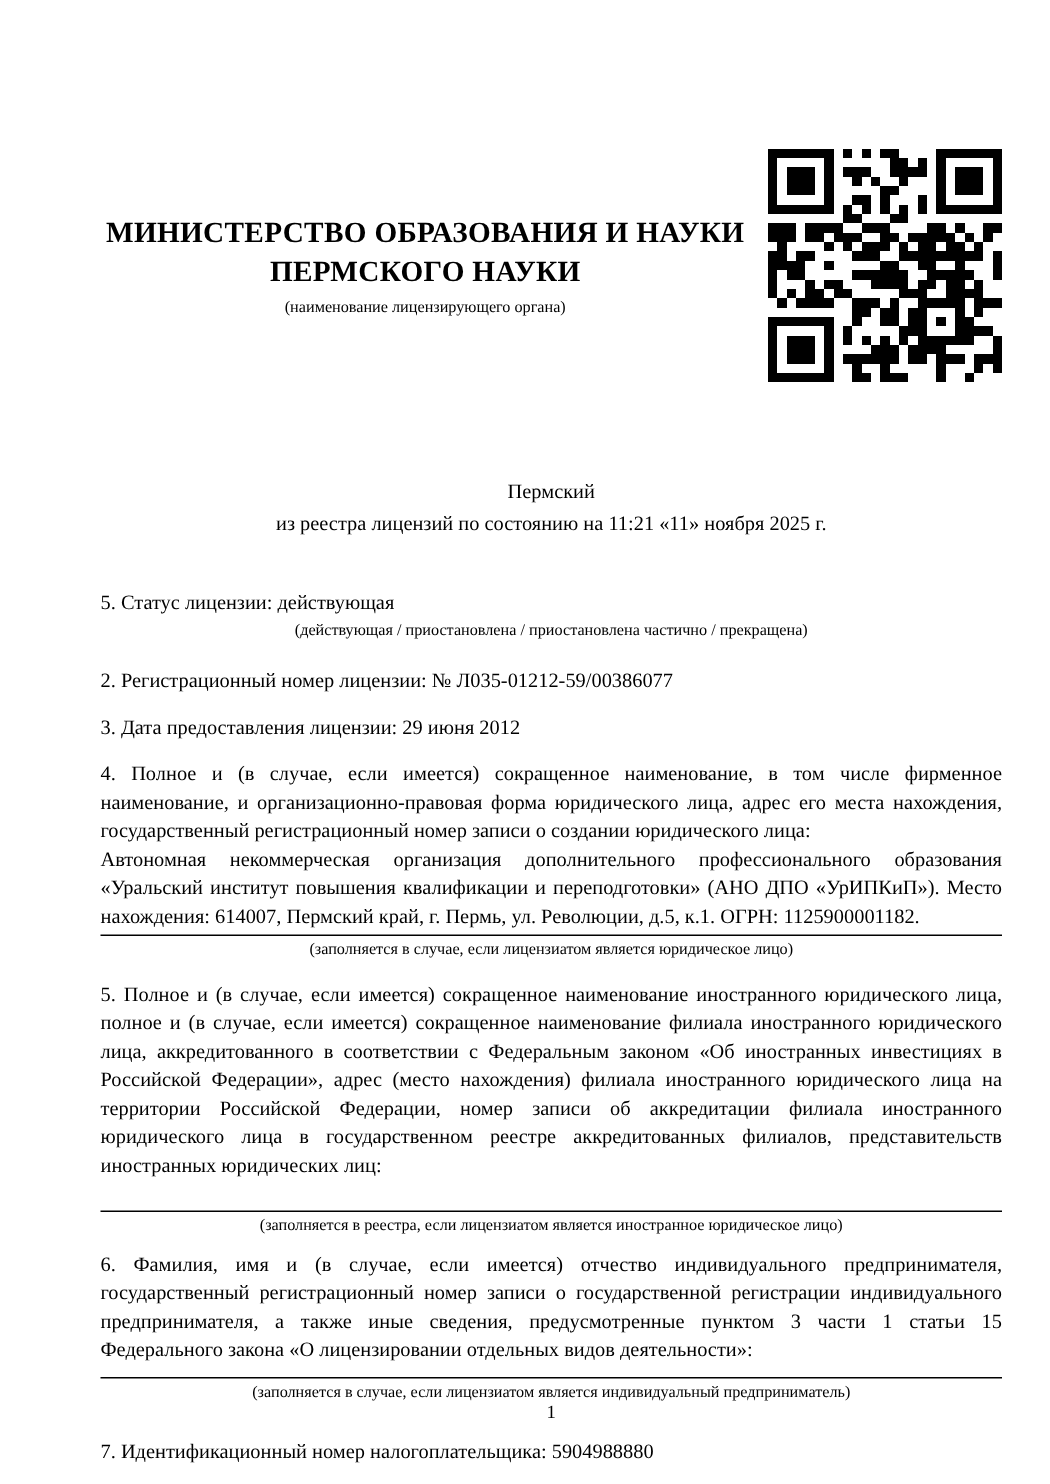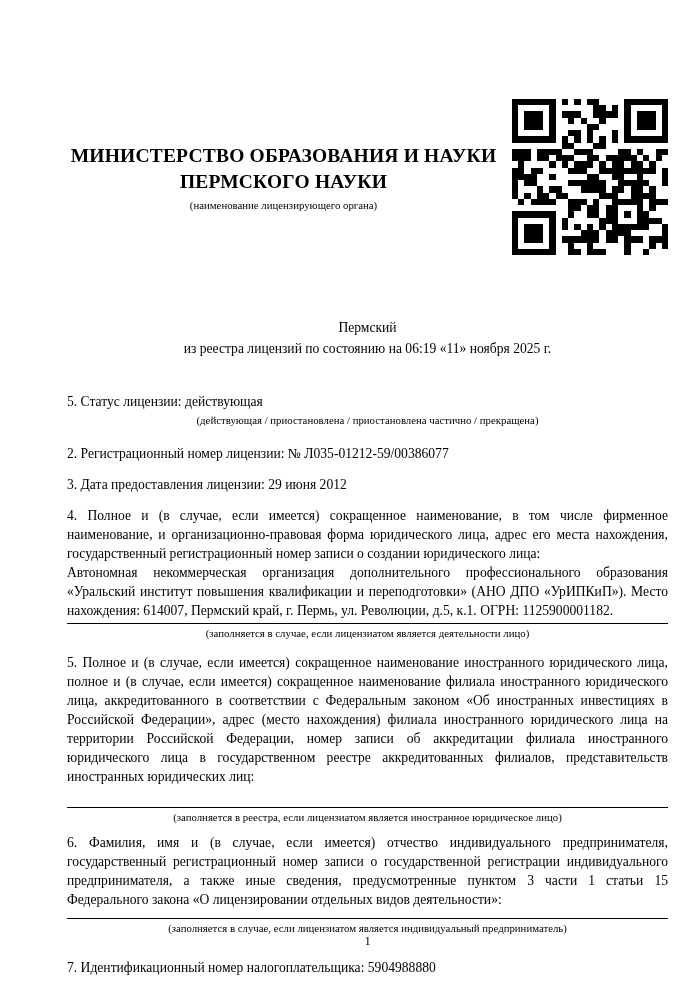--- a/index.html
+++ b/index.html
@@ -434,34 +434,34 @@
           <rect x="13" y="24" width="1" height="1"></rect>
           <rect x="14" y="24" width="1" height="1"></rect>
           <rect x="18" y="24" width="1" height="1"></rect>
           <rect x="21" y="24" width="1" height="1"></rect>
         </svg>
     </div>
   </div>
 
   <div class="doc-title">
     <div>Пермский</div>
-    <div>из реестра лицензий по состоянию на 06:19 «11» ноября 2025 г.</div>
+    <div>из реестра лицензий по состоянию на 11:21 «11» ноября 2025 г.</div>
   </div>
 
   <p class="sec s1">5. Статус лицензии: действующая</p>
   <div class="sub-caption cap-gap">(действующая / приостановлена / приостановлена частично / прекращена)</div>
 
   <p class="sec s2">2. Регистрационный номер лицензии: № Л035-01212-59/00386077</p>
 
   <p class="sec s3">3. Дата предоставления лицензии: 29 июня 2012</p>
 
   <p class="sec s4">4. Полное и (в случае, если имеется) сокращенное наименование, в том числе фирменное наименование, и организационно-правовая форма юридического лица, адрес его места нахождения, государственный регистрационный номер записи о создании юридического лица:</p>
   <p class="sec">Автономная некоммерческая организация дополнительного профессионального образования «Уральский институт повышения квалификации и переподготовки» (АНО ДПО «УрИПКиП»). Место нахождения: 614007, Пермский край, г. Пермь, ул. Революции, д.5, к.1. ОГРН: 1125900001182.</p>
   <hr class="rule rule-tight">
-  <div class="sub-caption cap-after-rule">(заполняется в случае, если лицензиатом является деятельности лицо)</div>
+  <div class="sub-caption cap-after-rule">(заполняется в случае, если лицензиатом является юридическое лицо)</div>
 
   <p class="sec s5">5. Полное и (в случае, если имеется) сокращенное наименование иностранного юридического лица, полное и (в случае, если имеется) сокращенное наименование филиала иностранного юридического лица, аккредитованного в соответствии с Федеральным законом «Об иностранных инвестициях в Российской Федерации», адрес (место нахождения) филиала иностранного юридического лица на территории Российской Федерации, номер записи об аккредитации филиала иностранного юридического лица в государственном реестре аккредитованных филиалов, представительств иностранных юридических лиц:</p>
   <hr class="rule rule-blank">
   <div class="sub-caption cap-after-rule">(заполняется в реестра, если лицензиатом является иностранное юридическое лицо)</div>
 
   <p class="sec s6">6. Фамилия, имя и (в случае, если имеется) отчество индивидуального предпринимателя, государственный регистрационный номер записи о государственной регистрации индивидуального предпринимателя, а также иные сведения, предусмотренные пунктом 3 части 1 статьи 15 Федерального закона «О лицензировании отдельных видов деятельности»:</p>
   <hr class="rule rule-mid">
   <div class="sub-caption cap-after-rule">(заполняется в случае, если лицензиатом является индивидуальный предприниматель)</div>
 
   <p class="sec s7">7. Идентификационный номер налогоплательщика: 5904988880</p>

